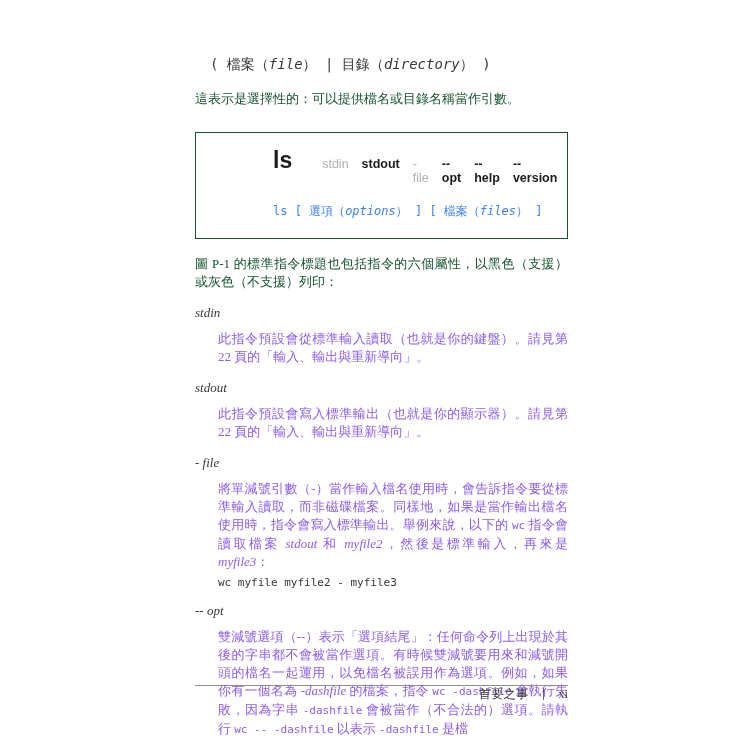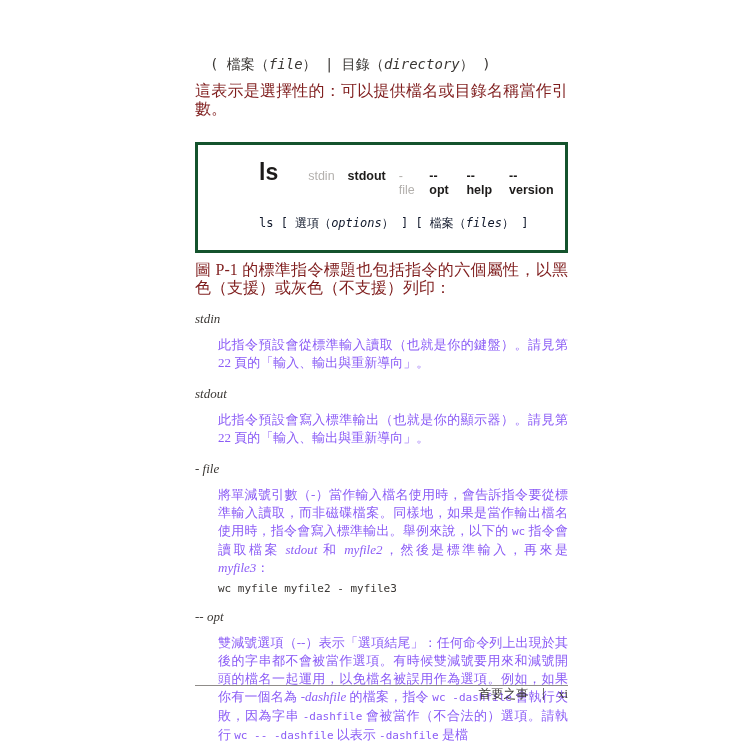--- a/index.html
+++ b/index.html
@@ -20,31 +20,31 @@
     font-family:"DejaVu Sans Mono","Liberation Mono",monospace;
   }
   .mono-line{
     font-size:14px;
     margin-left:15px;
     color:#3a3734;
     white-space:nowrap;
   }
   .mono-line .it{font-style:italic;}
   .body-text{
-    font-size:16px;
+    font-size:13px;
     line-height:18px;
-    margin:8px 0 0 0;
+    margin:16px 0 0 0;
     text-align:justify;
-    color:#7f1d1d;
+    color:#14532d;
   }
   
   .cmd-box{
     margin-top:24px;
-    border:3px solid #14532d;
-    padding:16px 10px 18px 61px;
+    border:1px solid #14532d;
+    padding:16px 10px 18px 77px;
     background:#ffffff;
   }
   .cmd-row{
     display:flex;
     align-items:baseline;
   }
   .cmd-name{
     font-family:"Liberation Sans","DejaVu Sans",sans-serif;
     font-weight:bold;
     font-size:23px;
@@ -56,21 +56,21 @@
     display:flex;
     gap:13px;
     font-family:"Liberation Sans","DejaVu Sans",sans-serif;
     font-size:12.5px;
   }
   .attr{font-weight:bold;color:#1d1b1a;}
   .attr[data-supported="false"]{color:#b3b0ad;font-weight:normal;}
   .cmd-syntax{
     margin-top:18px;
     font-size:12px;
-    color:#0f172a;
+    color:#3b82f6;
     white-space:nowrap;
   }
   .cmd-syntax .it{font-style:italic;}
   
   .caption{
     margin-top:9px;
     font-family:"Liberation Sans","DejaVu Sans",sans-serif;
     font-weight:bold;
     font-size:11.5px;
     color:#36332f;

